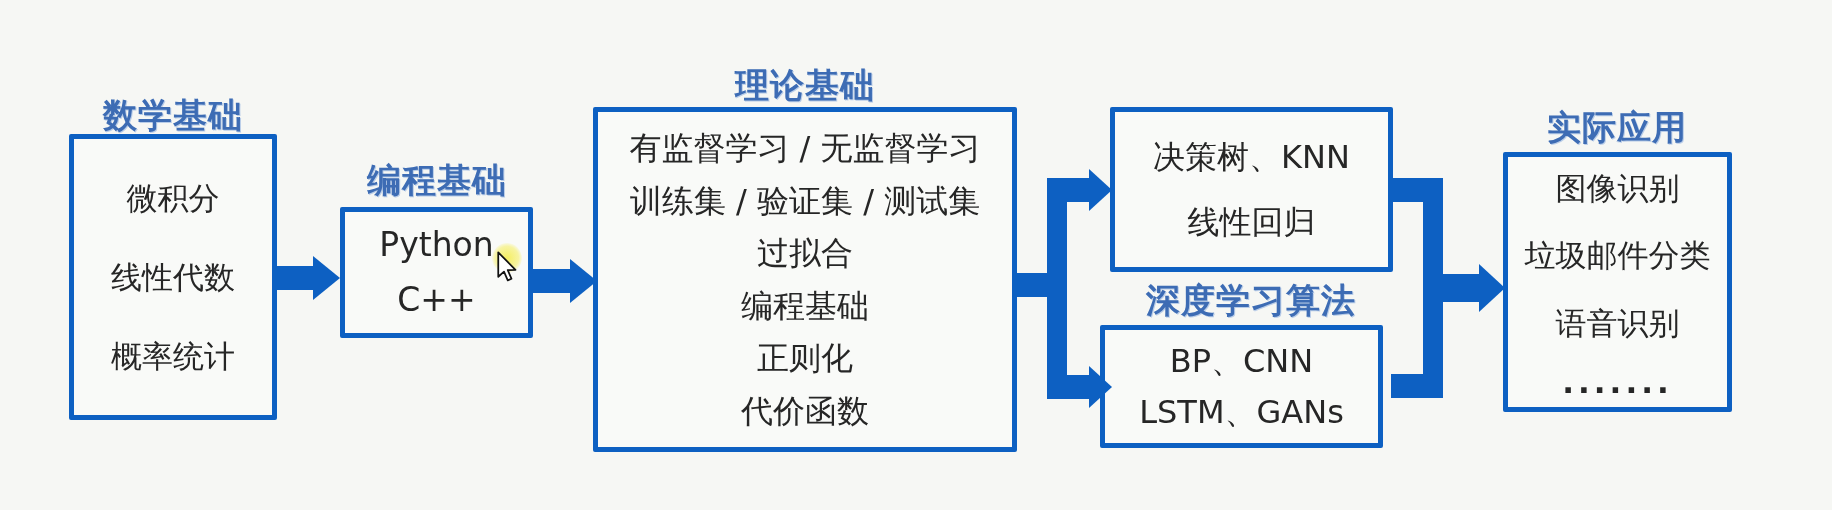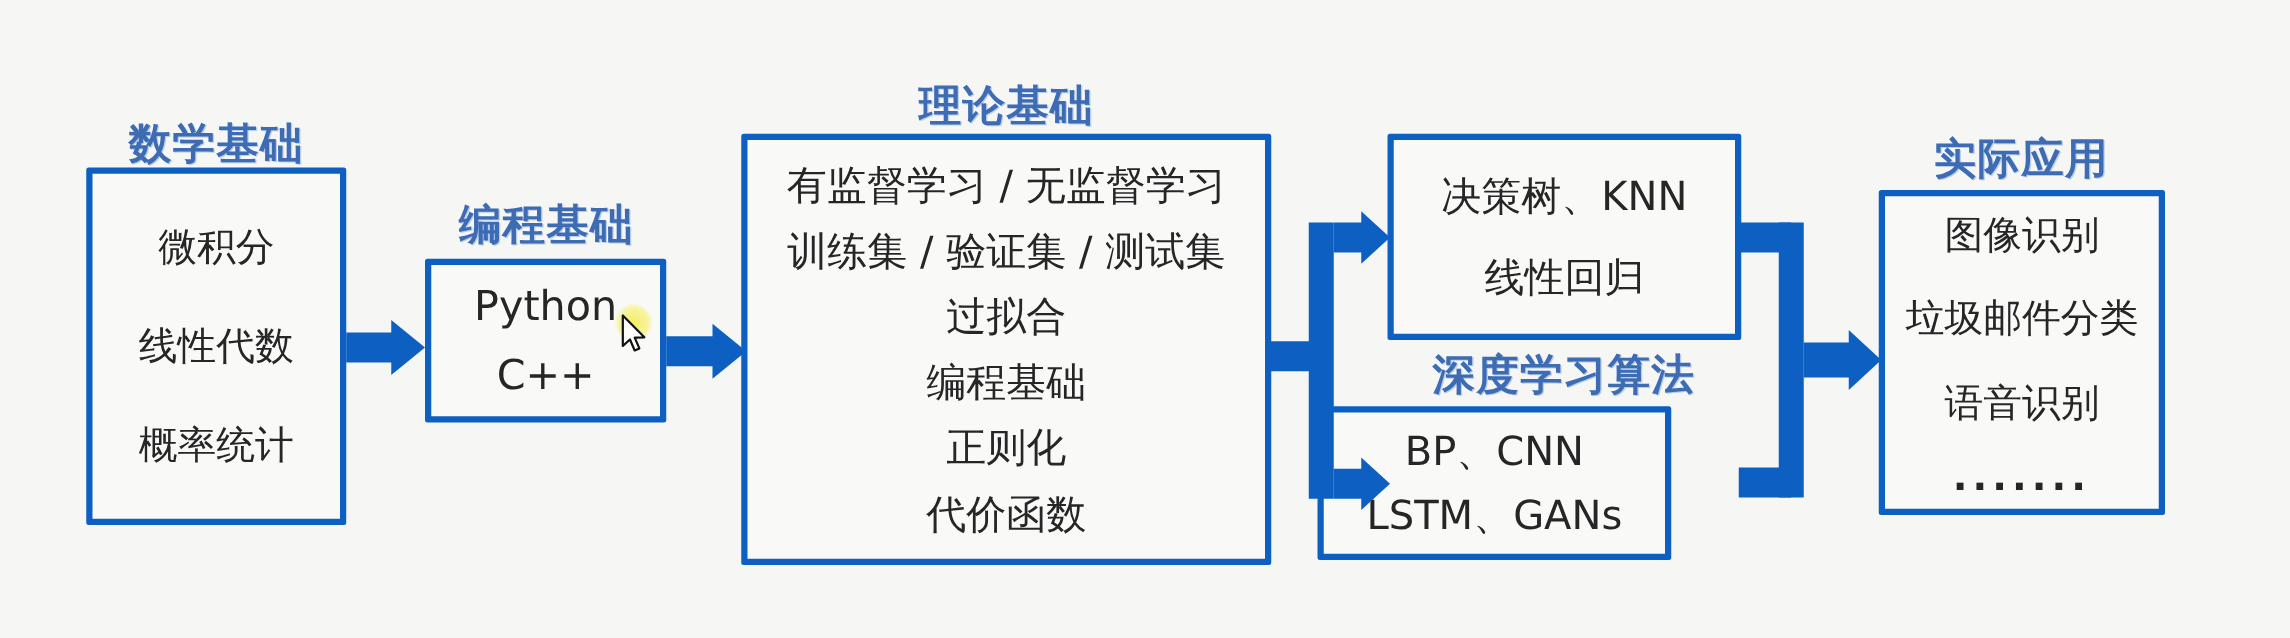--- a/index.html
+++ b/index.html
@@ -82,21 +82,21 @@
     <div class="item">编程基础</div>
     <div class="item">正则化</div>
     <div class="item">代价函数</div>
   </div>
 
   <div class="box box-ml" style="left:1110px;top:107px;width:283px;height:165px;">
     <div class="item">决策树、KNN</div>
     <div class="item">线性回归</div>
   </div>
 
-  <div class="box box-dl" style="left:1054px;top:325px;width:283px;height:123px;">
+  <div class="box box-dl" style="left:1100px;top:325px;width:283px;height:123px;">
     <div class="item">BP、CNN</div>
     <div class="item">LSTM、GANs</div>
   </div>
 
   <div class="box box-app" style="left:1503px;top:152px;width:229px;height:260px;">
     <div class="item">图像识别</div>
     <div class="item">垃圾邮件分类</div>
     <div class="item">语音识别</div>
     <div class="item dots">.......</div>
   </div>

